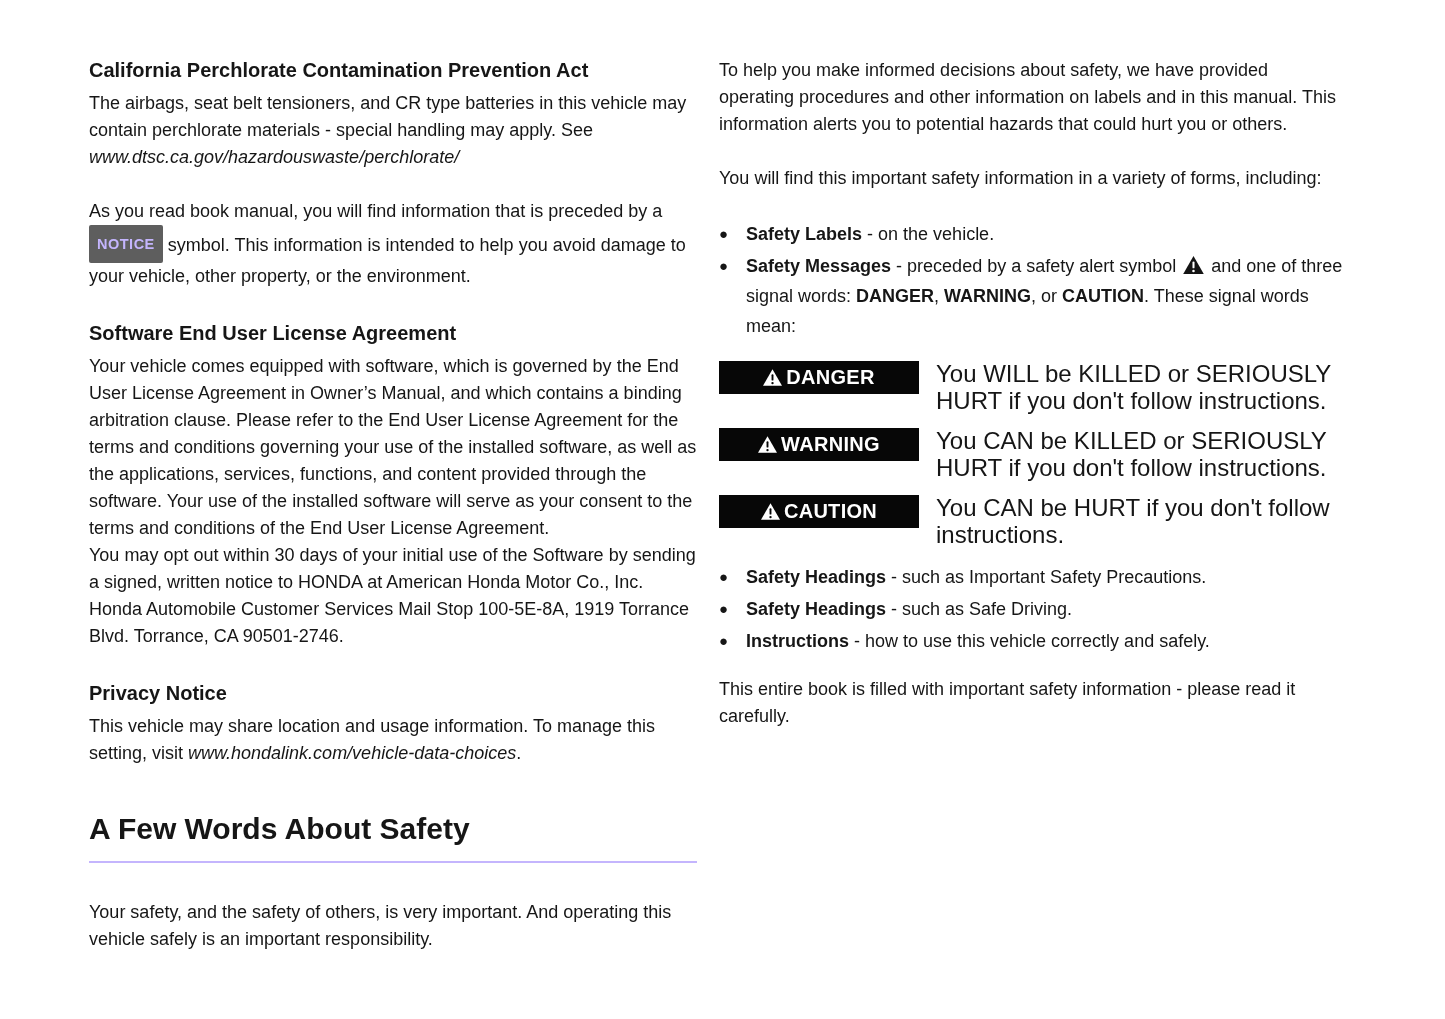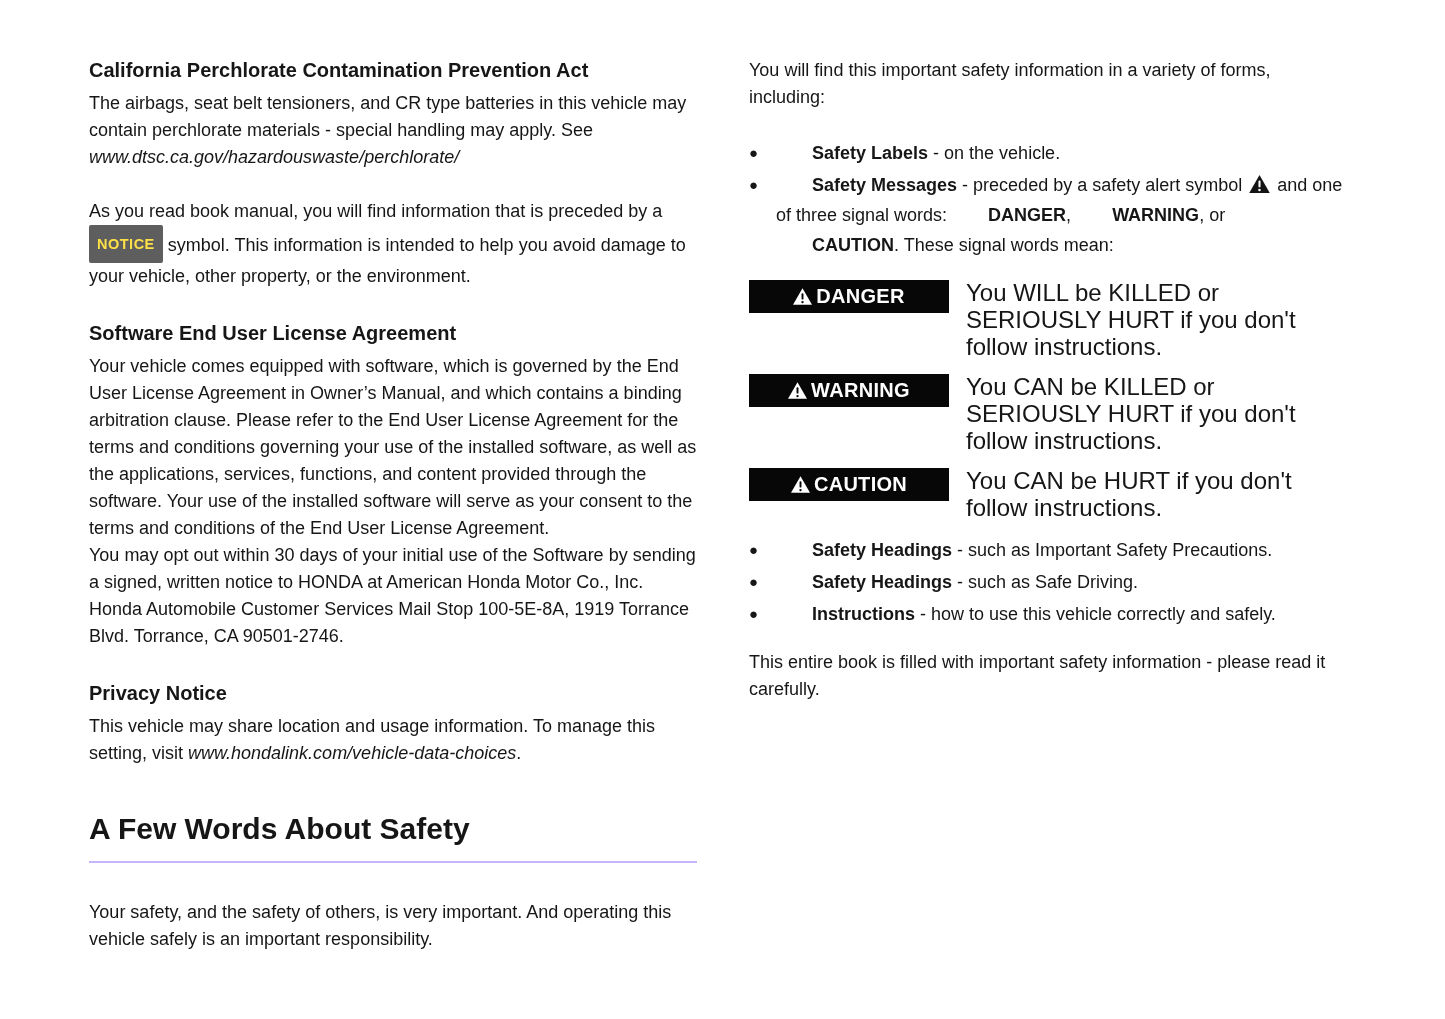--- a/index.html
+++ b/index.html
@@ -5,35 +5,35 @@
   html,body{margin:0;padding:0;background:#ffffff;}
   .page{
     position:relative;
     width:1445px;height:1019px;
     box-sizing:border-box;
     background:#ffffff;
     color:#161616;
     font-family:"Liberation Sans","DejaVu Sans",sans-serif;
     padding:57px 98px 0 89px;
     display:flex;
-    gap:52px;
+    gap:22px;
     overflow:hidden;
     justify-content:space-between;
   }
   .col-left{flex:0 0 608px;width:608px;}
   .col-right{flex:1;}
   .p{margin:0 0 27px;font-size:18px;line-height:27px;}
   .p.tight{margin-bottom:0;}
   h3.sec-head{font-size:20px;line-height:26px;margin:30px 0 7px;font-weight:bold;}
   h3.sec-head.first{margin-top:0;}
   .it{font-style:italic;}
-  .b{font-weight:bold;margin-left:36px;}
+  .b{font-weight:bold;}
   .notice-badge{
     display:inline-block;
-    background:#5e5e5e;color:#fde047;
+    background:#5e5e5e;color:#c4b5fd;
     font-size:14.5px;font-weight:bold;letter-spacing:.5px;
     line-height:20px;padding:9px 8px;border-radius:2px;
     vertical-align:2px;
   }
   h2.big-head{
     font-size:30px;line-height:36px;font-weight:bold;
     margin:44px 0 36px;
     padding-bottom:14px;
     border-bottom:2px solid #c4b5fd;
   }
@@ -88,20 +88,21 @@
     <h3 class="sec-head">Privacy Notice</h3>
     <p class="p"><span>This vehicle may share location and usage information. To manage this setting, visit </span><span class="it">www.hondalink.com/vehicle-data-choices</span><span>.</span></p>
 
     <h2 class="big-head">A Few Words About Safety</h2>
     <p class="p">Your safety, and the safety of others, is very important. And operating this vehicle safely is an important responsibility.</p>
 
   </div>
 
   <div class="col-right">
 
+    <p class="p">To help you make informed decisions about safety, we have provided operating procedures and other information on labels and in this manual. This information alerts you to potential hazards that could hurt you or others.</p>
     <p class="p">You will find this important safety information in a variety of forms, including:</p>
 
     <ul class="bullets">
       <li>
         <span class="dot">●</span><span class="b">Safety Labels</span><span> - on the vehicle.</span>
       </li>
       <li>
         <span class="dot">●</span><span class="b">Safety Messages</span><span> - preceded by a safety alert symbol </span><svg class="tri inline-alert" viewBox="0 0 24 21">
             <path class="t" d="M12 0 L24 21 L0 21 Z"></path>
             <rect class="e" x="10.8" y="6.4" width="2.4" height="8" rx="1.1"></rect>

